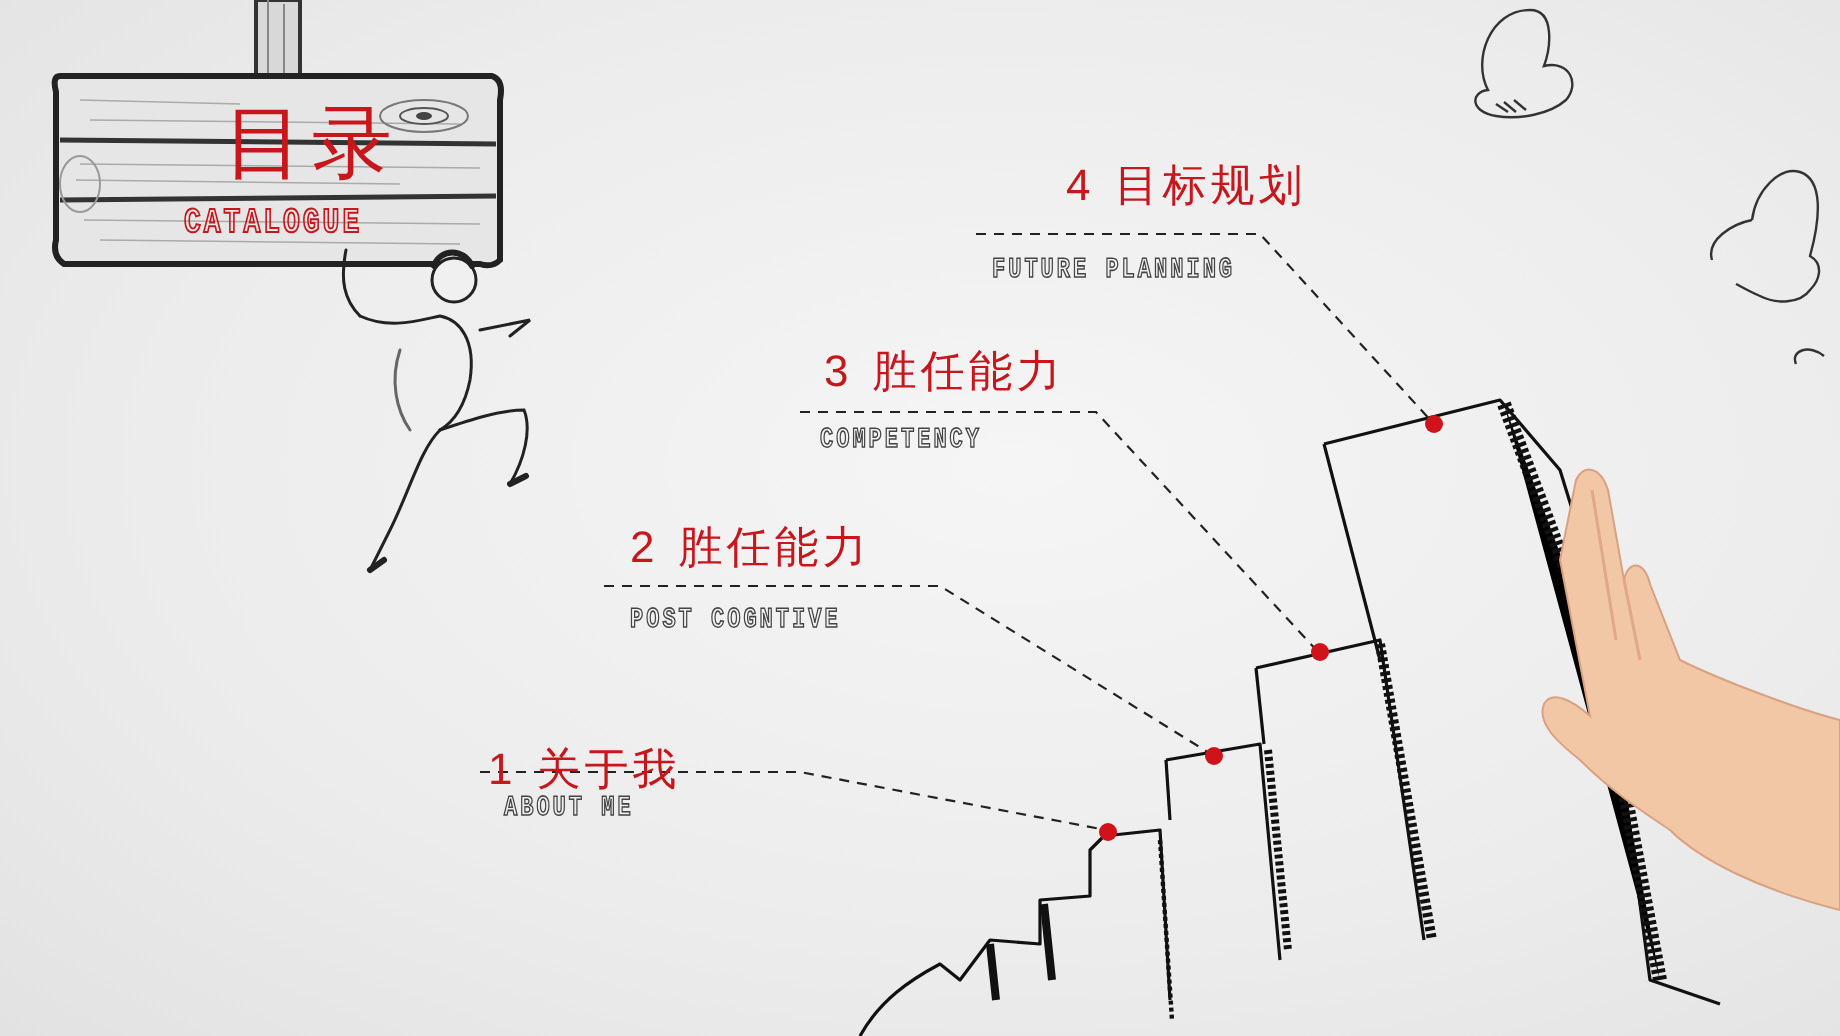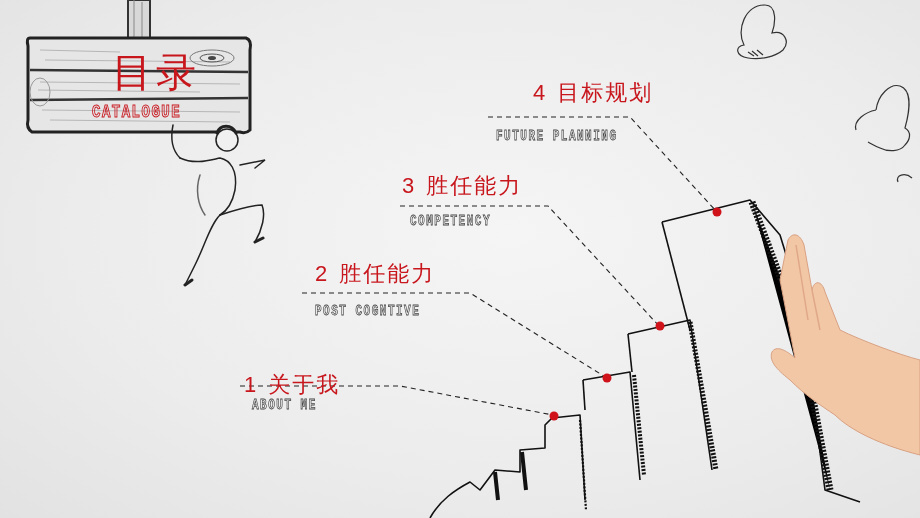--- a/index.html
+++ b/index.html
@@ -116,21 +116,21 @@
 <div class="item-title" style="left:244px; top:372px;">
   <span class="num">1</span><span>关于我</span>
 </div>
 <div class="item-sub" style="left:252px; top:397px;">ABOUT ME</div>
 
 <div class="item-title" style="left:315px; top:261px;">
   <span class="num">2</span><span>胜任能力</span>
 </div>
 <div class="item-sub" style="left:315px; top:303px;">POST COGNTIVE</div>
 
-<div class="item-title" style="left:402px; top:173px;text-align:center;">
+<div class="item-title" style="left:412px; top:173px;text-align:center;">
   <span class="num">3</span><span>胜任能力</span>
 </div>
 <div class="item-sub" style="left:410px; top:213px;">COMPETENCY</div>
 
 <div class="item-title" style="left:486px; top:80px;margin-left:47px;">
   <span class="num">4</span><span>目标规划</span>
 </div>
 <div class="item-sub" style="left:496px; top:128px;">FUTURE PLANNING</div>
 
 </body></html>

